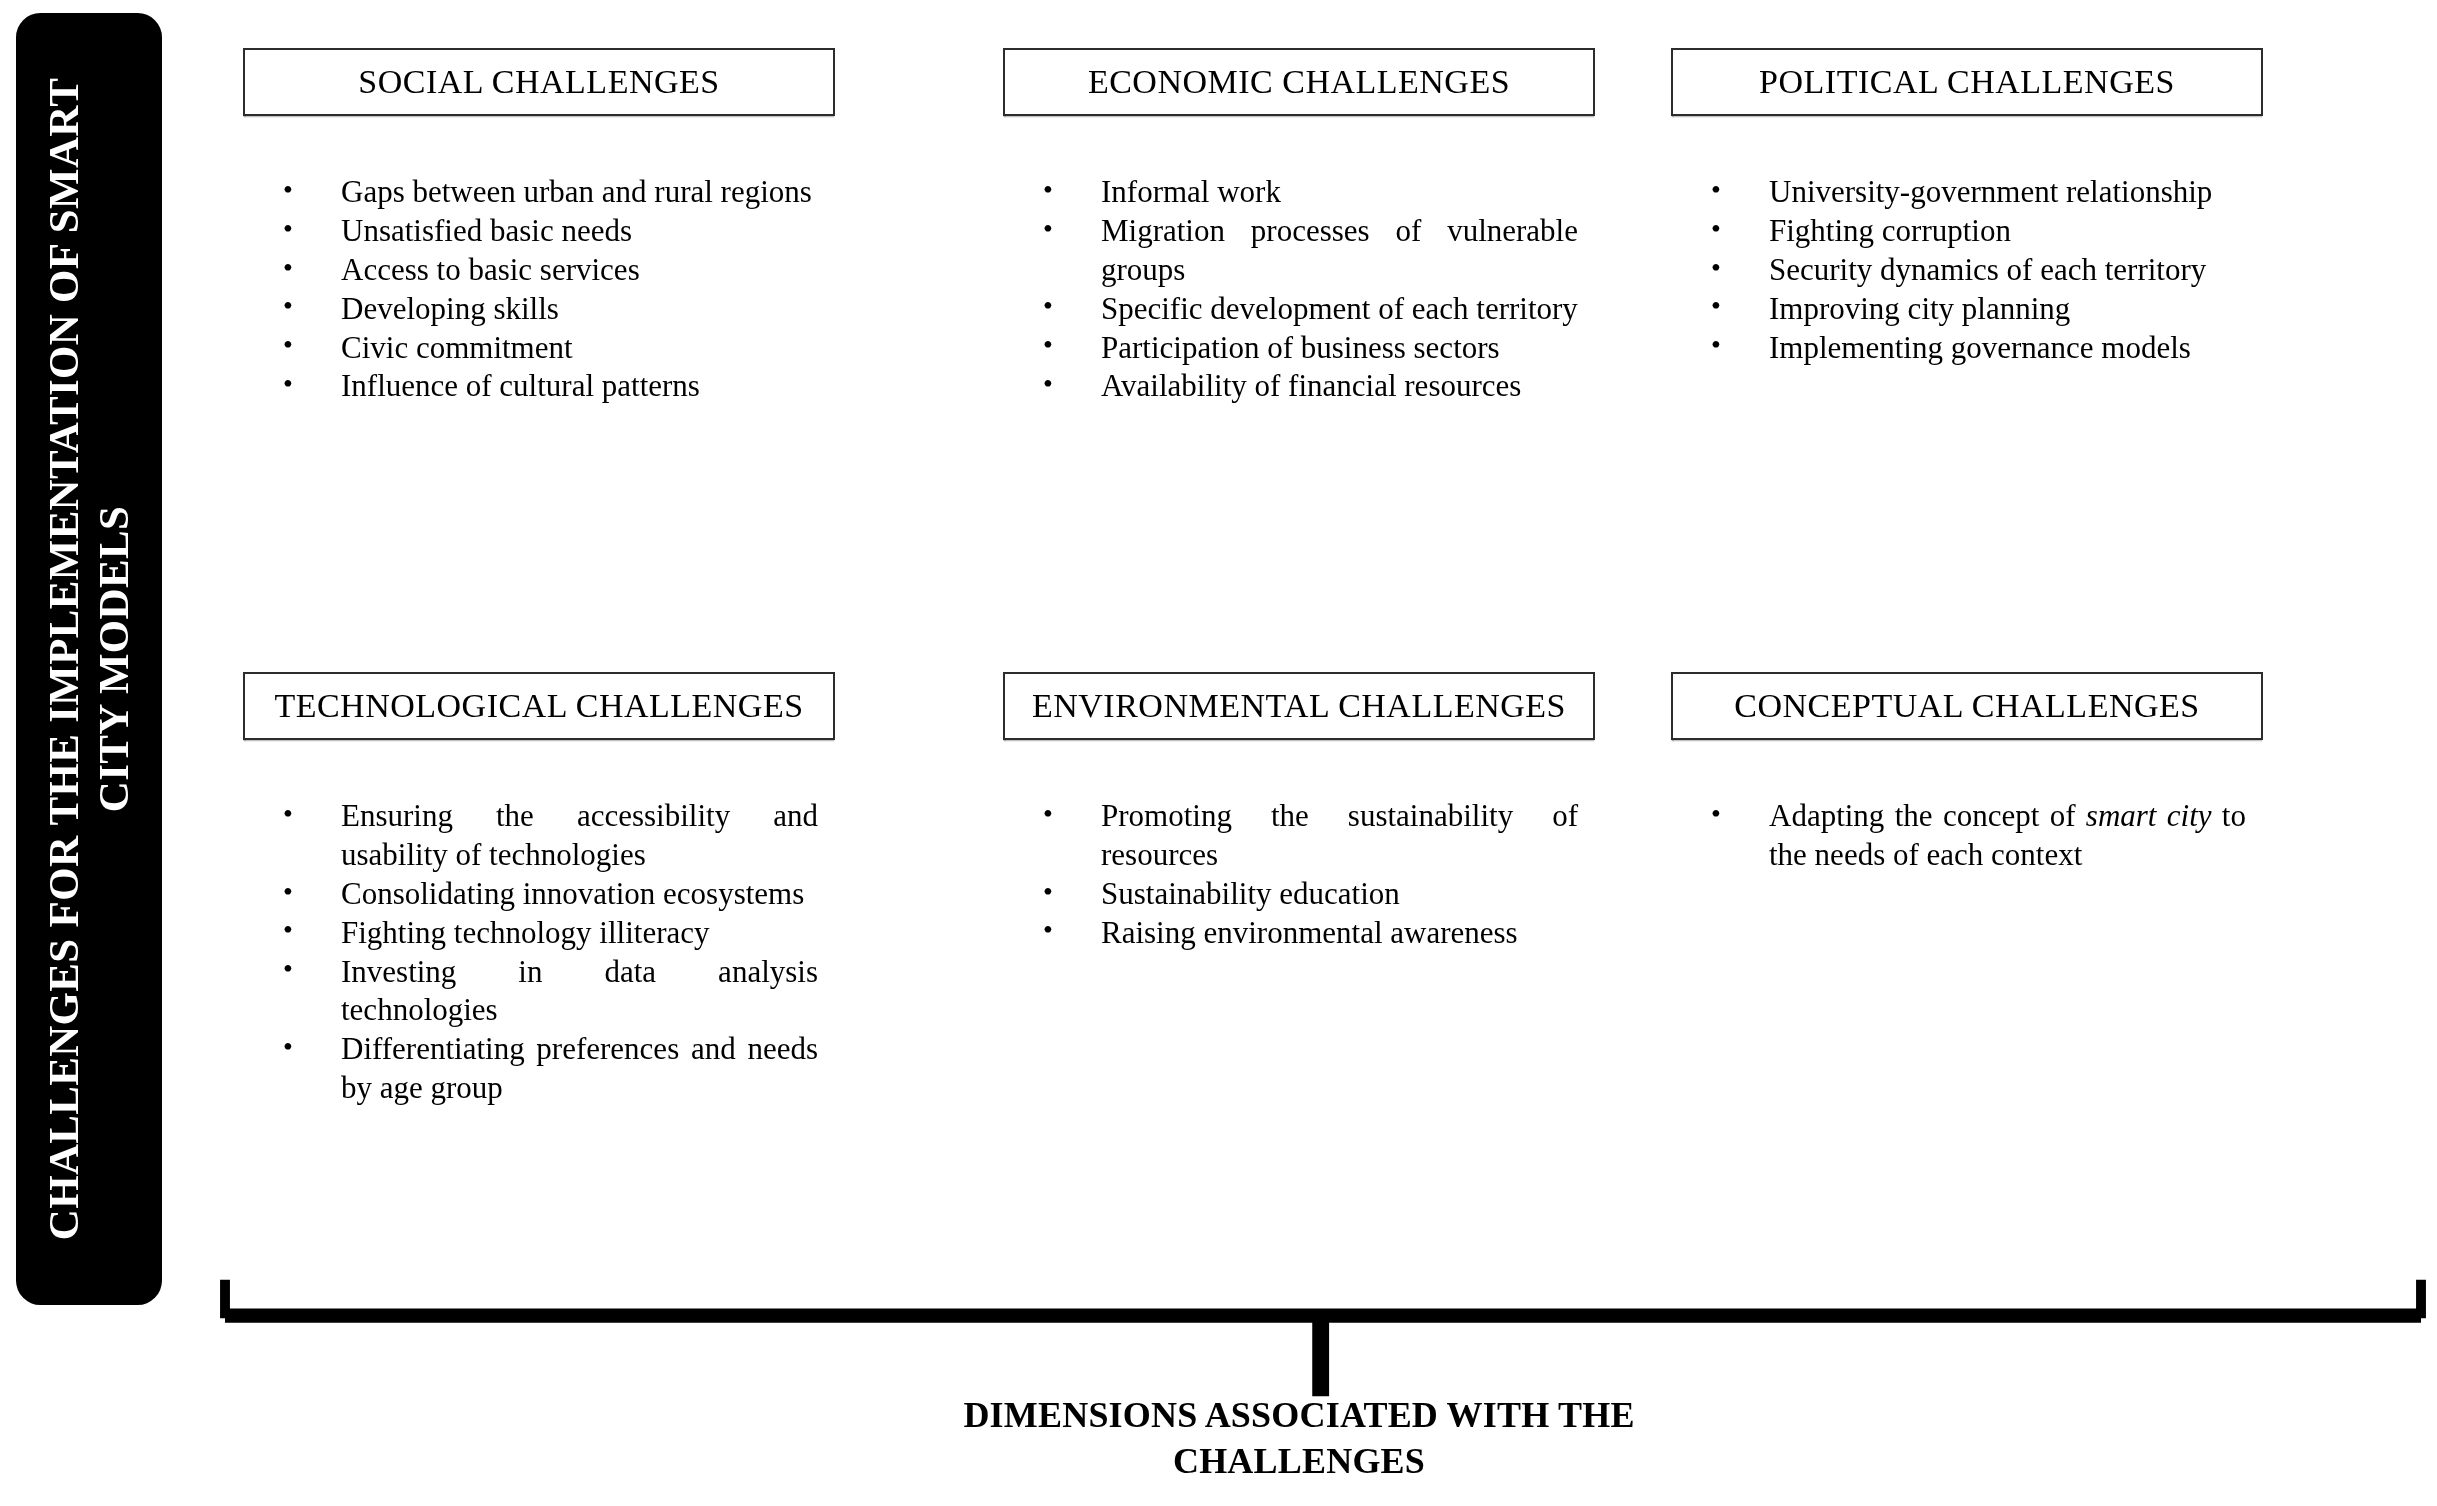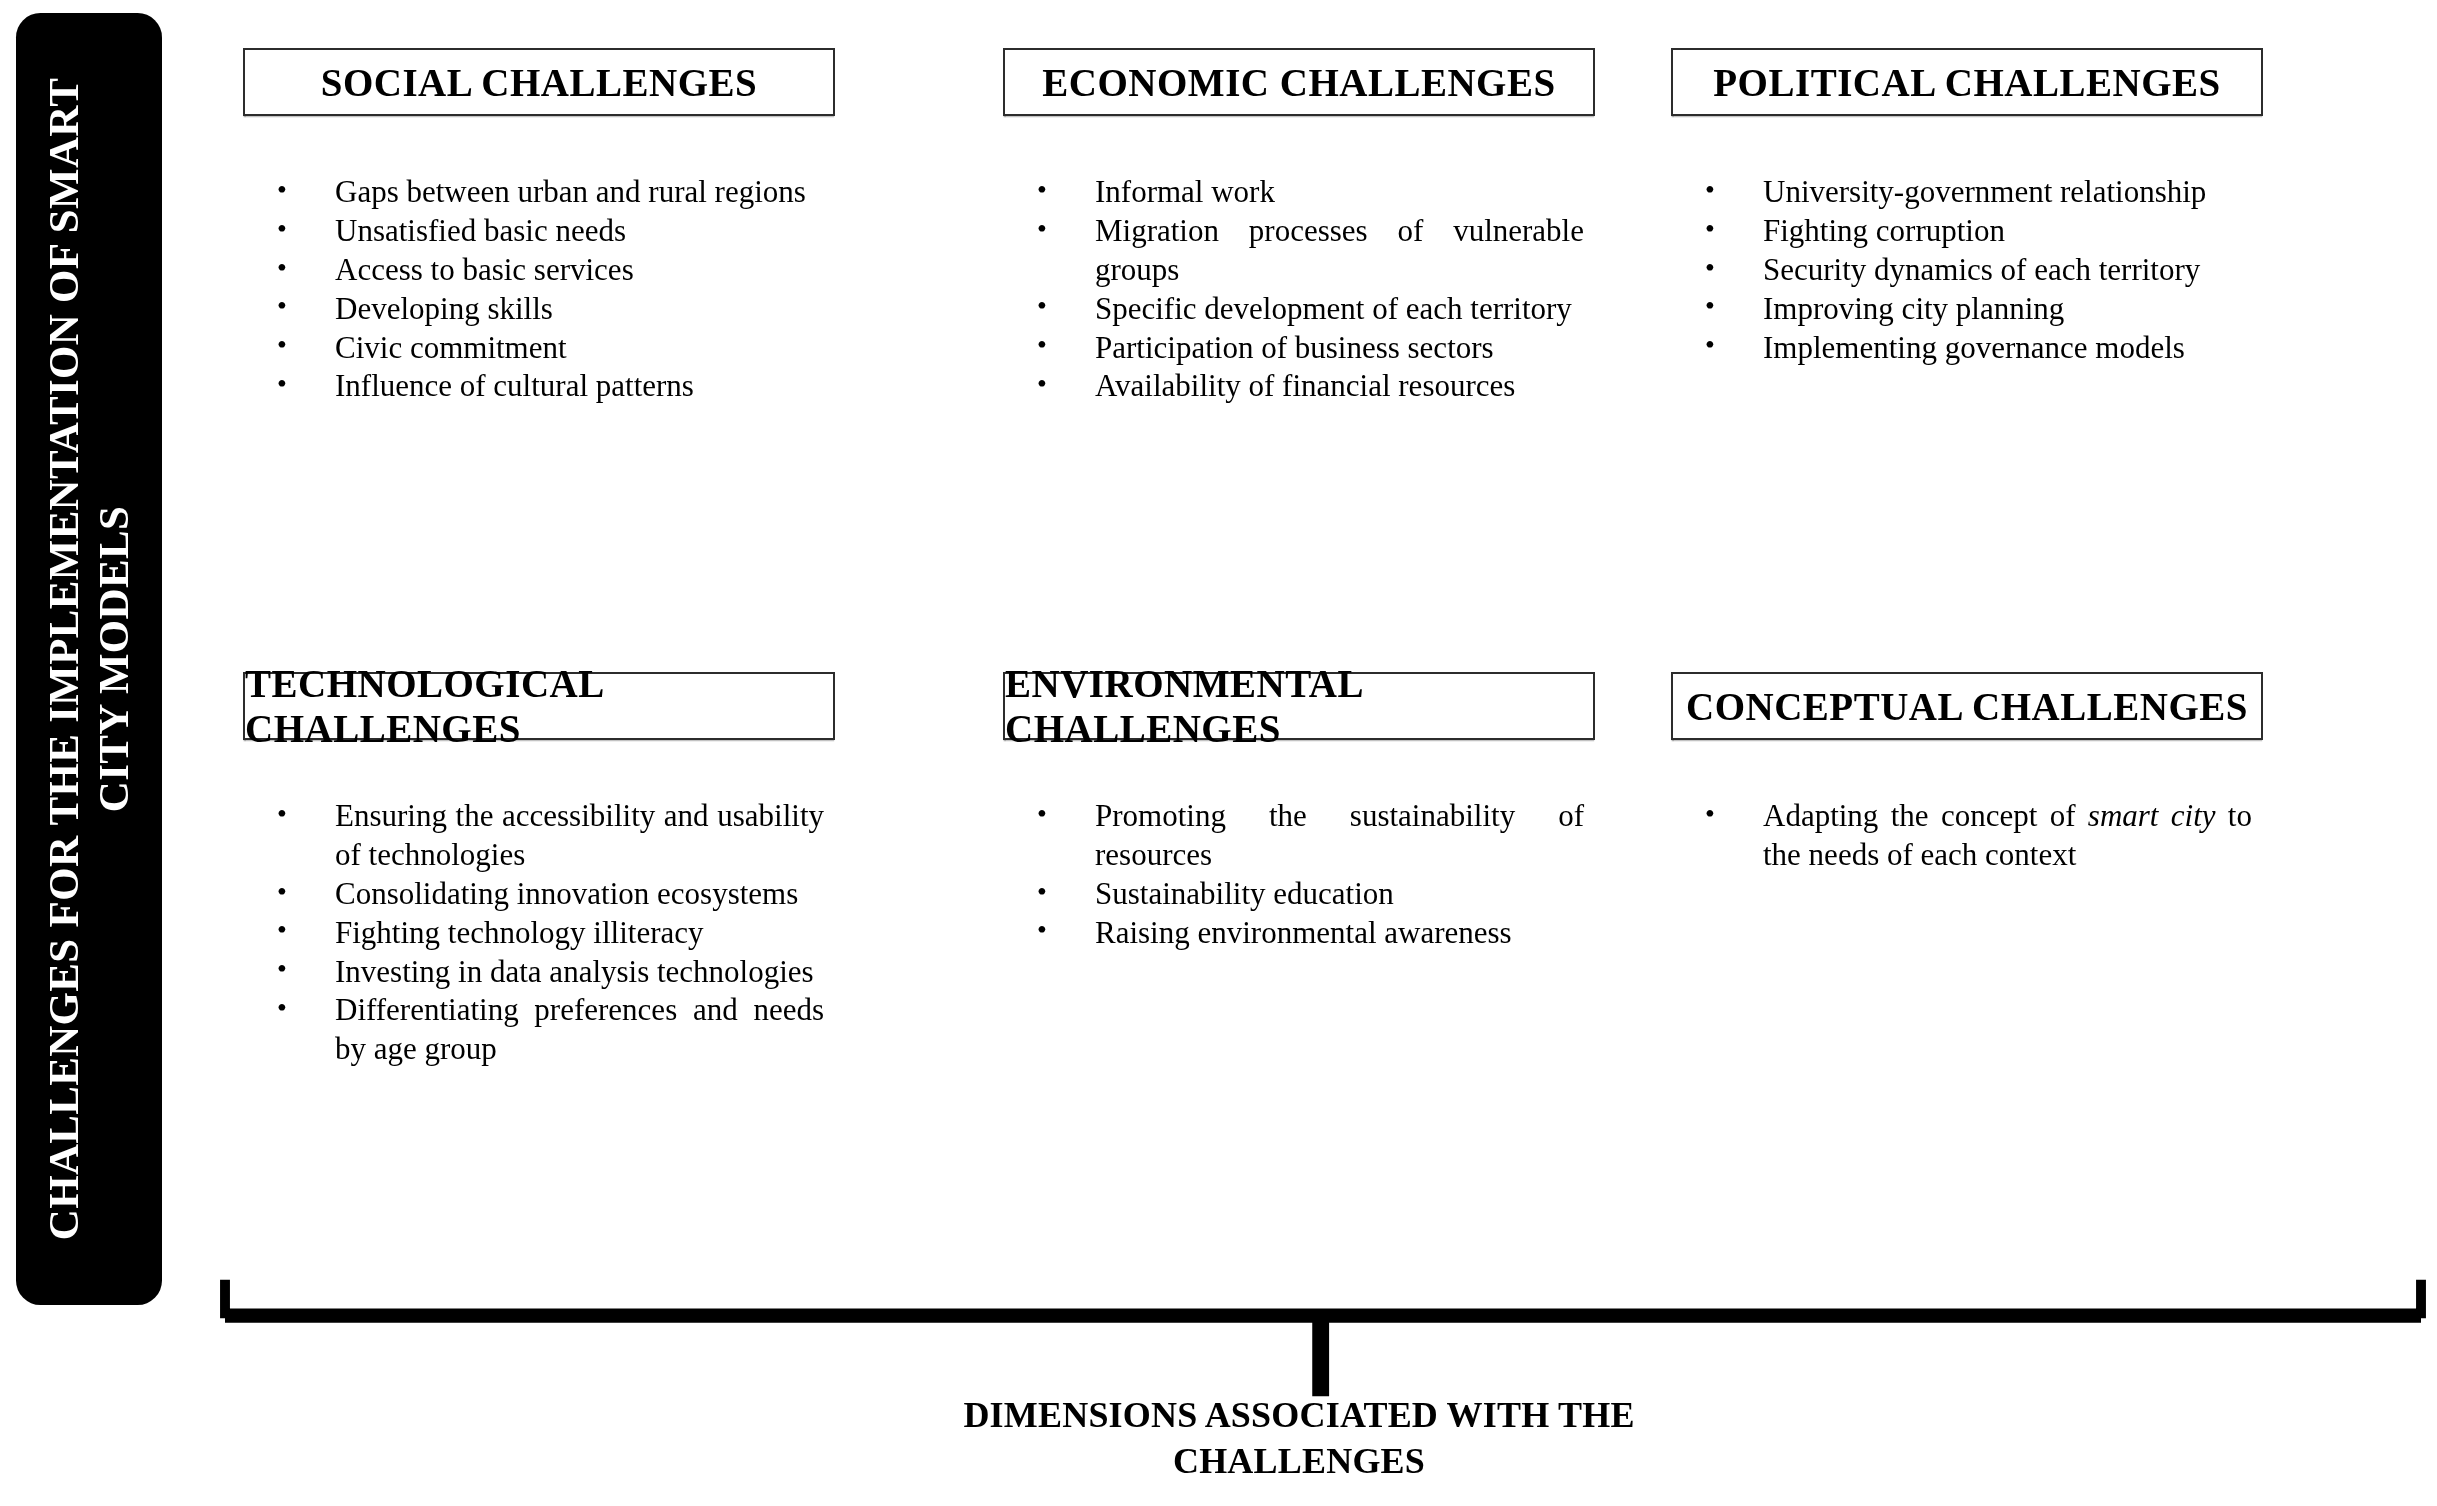--- a/index.html
+++ b/index.html
@@ -73,29 +73,29 @@
     width: 100%;
     height: 68px;
     border: 2.3px solid #2c2c2c;
     background: #ffffff;
     display: flex;
     align-items: center;
     justify-content: center;
     box-shadow: 0 1.7px 1.2px -0.6px rgba(0,0,0,0.45);
   }
   .panel-header-text {
-    font-weight: bold;
-    font-size: 39px;
+    font-weight: normal;
+    font-size: 34px;
     letter-spacing: 0.5px;
-    text-align: left;
+    text-align: right;
     font-family: "Liberation Serif", "DejaVu Serif", serif;
   }
 
   .bullet-list {
-    margin: 11px;
+    margin: 17px;
     padding: 0;
     list-style: none;
     margin-top: 57px;
     padding-left: 23px;
   }
   .bullet-item {
     position: relative;
     padding-left: 58px;
     font-size: 31px;
     line-height: 1.255;

